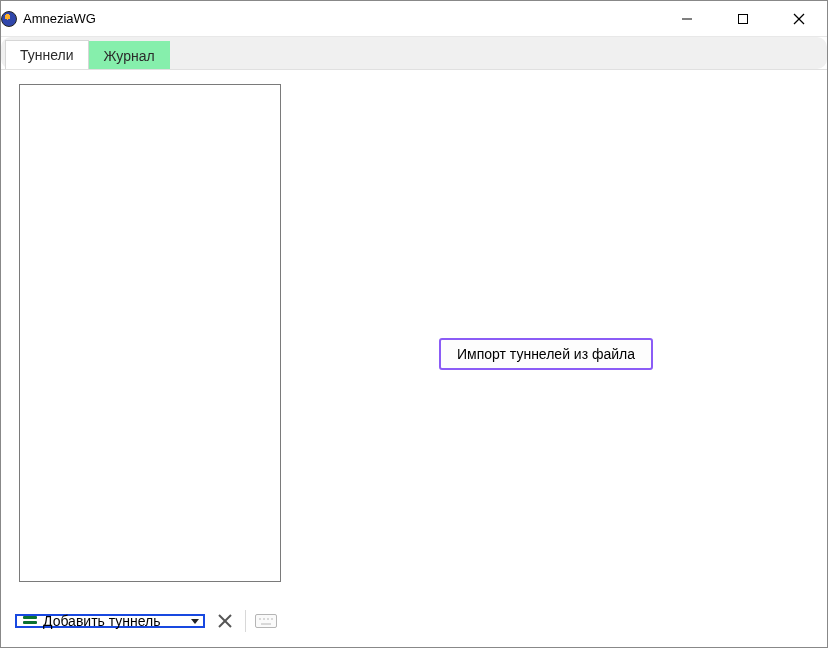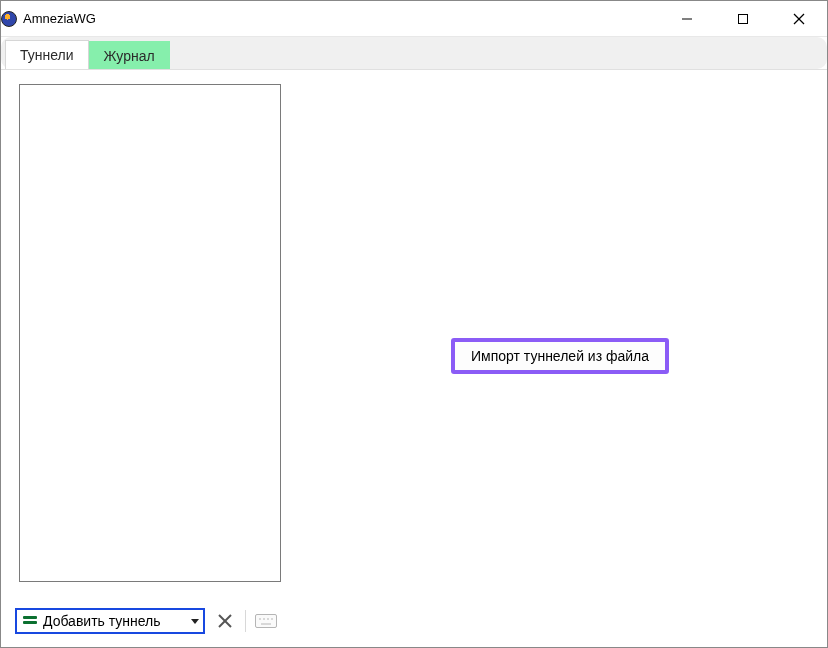--- a/index.html
+++ b/index.html
@@ -90,21 +90,21 @@
       bottom: 14px;
       display: flex;
       align-items: center;
       gap: 6px;
       height: 28px;
     }
     .add-btn {
       display: flex;
       align-items: center;
       gap: 6px;
-      height: 26px;
+      height: 14px;
       padding: 0 4px 0 6px;
       border: 2px solid #1848e0;
       background: #fff;
       font-size: 14px;
       cursor: default;
       width: 190px;
       justify-content: flex-start;
     }
     .add-btn .mini-icon {
       width: 14px;
@@ -146,26 +146,26 @@
       background:
         linear-gradient(#d8d8d8,#d8d8d8) 3px 3px/2px 2px no-repeat,
         linear-gradient(#d8d8d8,#d8d8d8) 7px 3px/2px 2px no-repeat,
         linear-gradient(#d8d8d8,#d8d8d8) 11px 3px/2px 2px no-repeat,
         linear-gradient(#d8d8d8,#d8d8d8) 15px 3px/2px 2px no-repeat,
         linear-gradient(#d8d8d8,#d8d8d8) 5px 8px/10px 2px no-repeat,
         #fafafa;
     }
     .import-btn {
       position: absolute;
-      left: 450px;
+      left: 438px;
       top: 268px;
       padding: 6px 16px;
       font-size: 14px;
       background: #fdfdfd;
-      border: 4px solid #8b5cf6;
+      border: 2px solid #8b5cf6;
       border-radius: 3px;
       cursor: default;
     }
   </style>
 </head>
 <body>
 
 <div class="titlebar">
   <div class="app-icon"></div>
   <div class="title">AmneziaWG</div>

